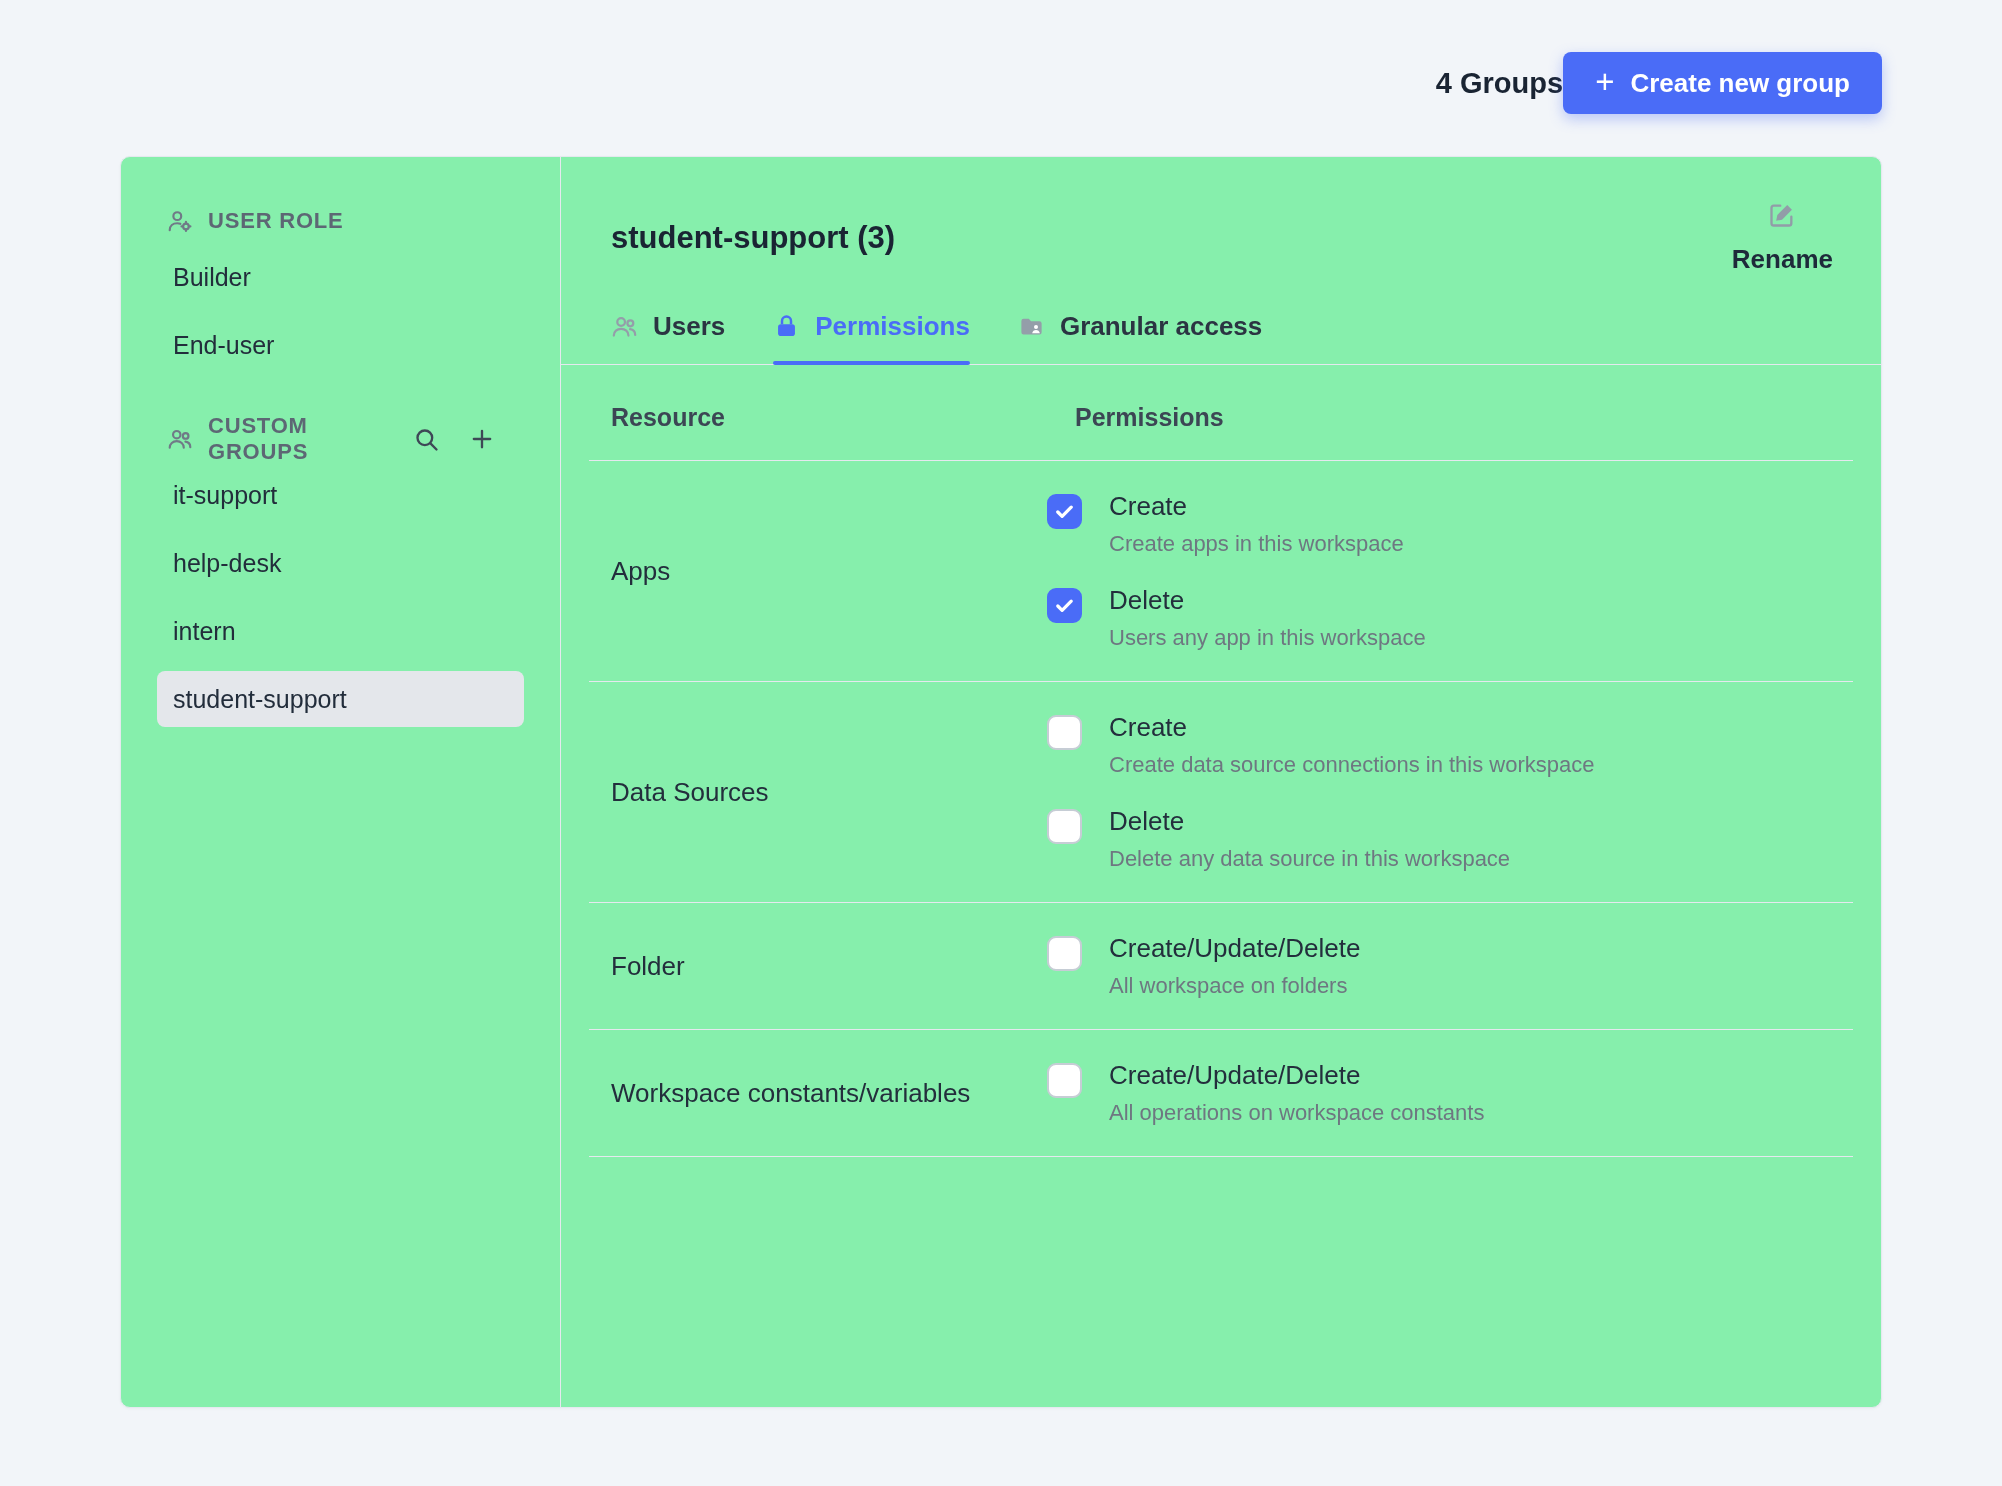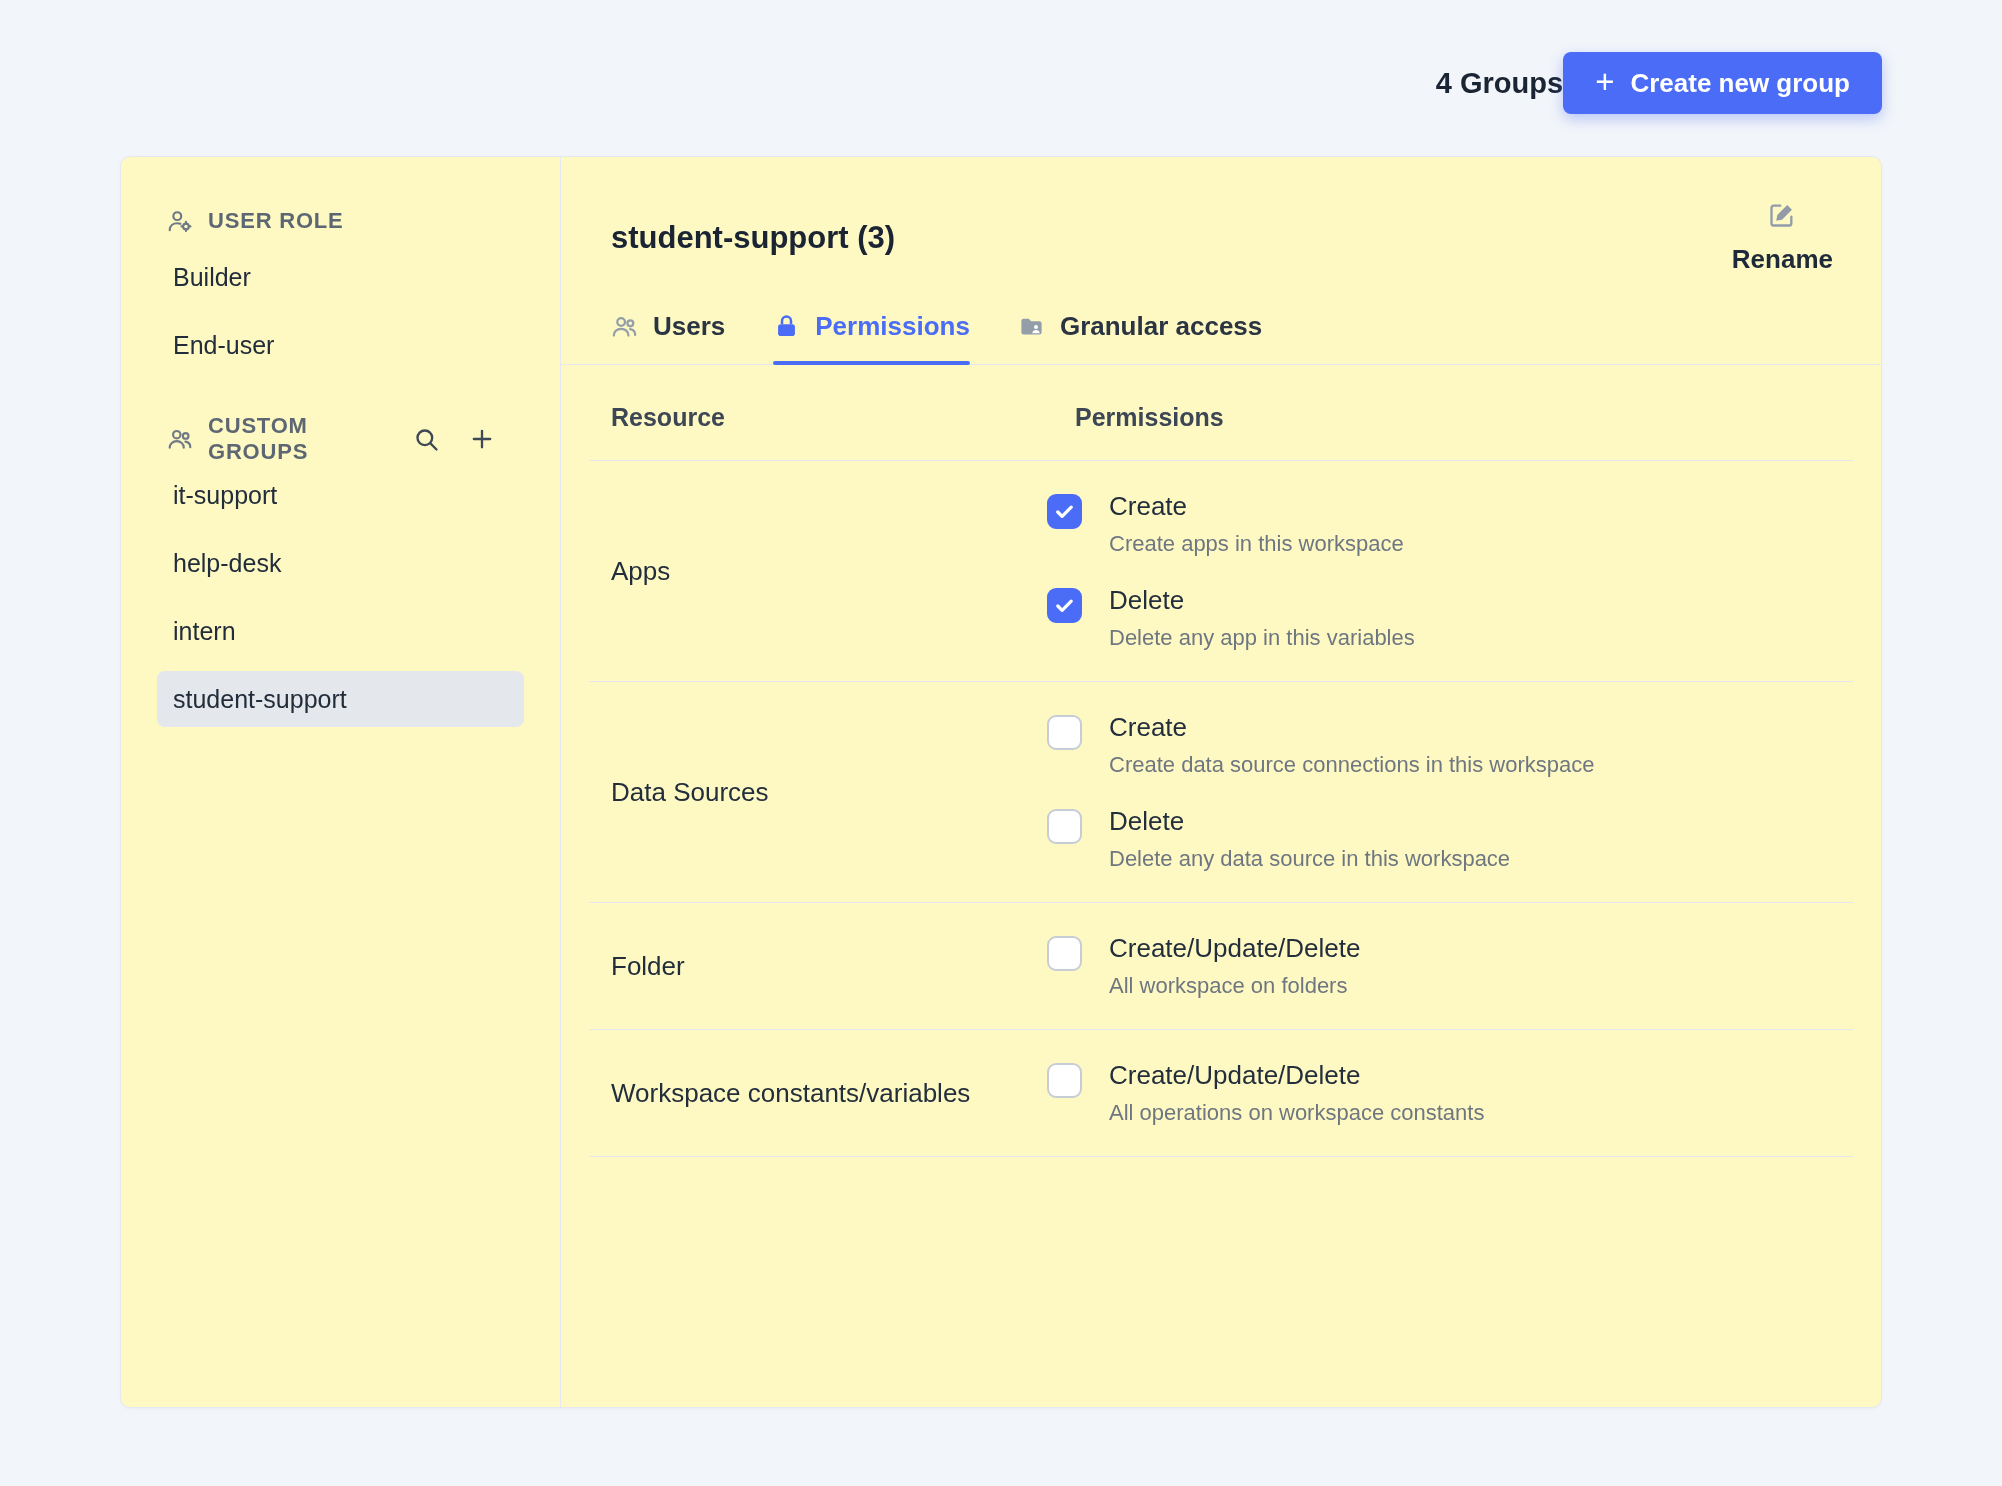--- a/index.html
+++ b/index.html
@@ -22,21 +22,21 @@
   .page-title{font-size:29px;font-weight:700;color:#1a2433;}
   .btn-create{
     display:flex;align-items:center;gap:16px;
     background:var(--accent);color:#fff;border:none;
     font-family:inherit;font-size:26px;font-weight:700;
     height:62px;padding:0 32px;border-radius:8px;cursor:pointer;
     box-shadow:0 5px 14px rgba(74,108,247,.35);
   }
   .btn-create .plus{font-size:33px;font-weight:400;line-height:1;margin-top:-3px;}
   .card{
-    display:flex;background:#fef9c3;border:1px solid var(--border);
+    display:flex;background:#86efac;border:1px solid var(--border);
     border-radius:10px;height:1252px;overflow:hidden;
     box-shadow:0 1px 3px rgba(30,41,59,.04);
   }
   
   .sidebar{width:440px;flex-shrink:0;border-right:1px solid var(--border);padding:48px 36px;}
   .section{margin-bottom:50px;}
   .section-header{
     display:flex;align-items:center;gap:15px;
     color:var(--text-section);font-size:22px;font-weight:700;letter-spacing:.8px;
     padding:0 4px 0 10px;height:32px;margin-bottom:12px;
@@ -231,21 +231,21 @@
               </div>
             </div>
             <div class="perm-item">
               <div class="checkbox checked">
                 <svg viewBox="0 0 24 24">
                     <path d="M5 12.5l4.5 4.5L19 7.5" stroke="#fff" stroke-width="3.4" fill="none" stroke-linecap="round" stroke-linejoin="round"></path>
                   </svg>
               </div>
               <div>
                 <div class="perm-label">Delete</div>
-                <div class="perm-desc">Delete any app in this variables</div>
+                <div class="perm-desc">Users any app in this workspace</div>
               </div>
             </div>
           </div>
         </div>
 
         <div class="row">
           <div class="col-resource">Data Sources</div>
           <div class="col-perms perm-stack">
             <div class="perm-item">
               <div class="checkbox">

